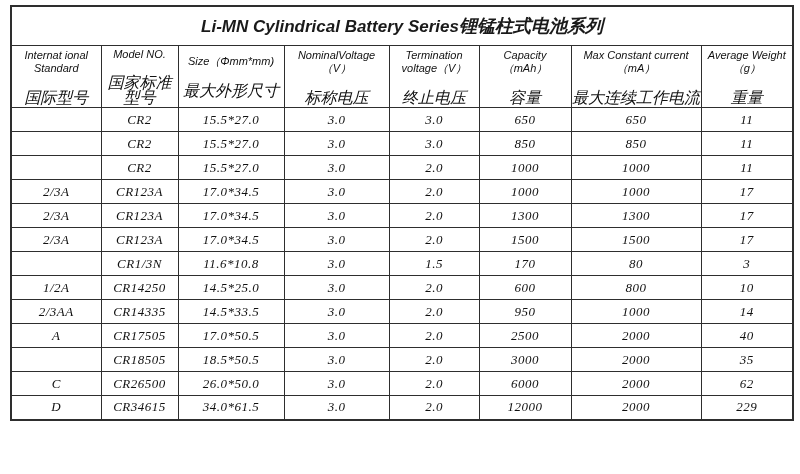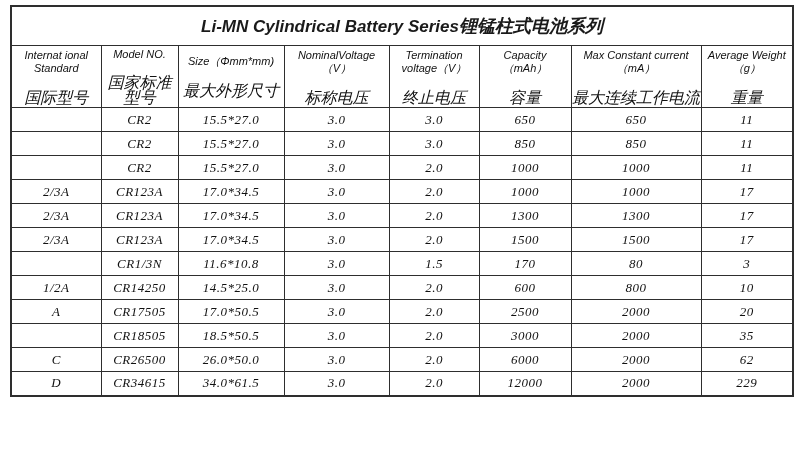--- a/index.html
+++ b/index.html
@@ -215,28 +215,38 @@
           <td>1/2A</td>
           <td>CR14250</td>
           <td>14.5*25.0</td>
           <td>3.0</td>
           <td>2.0</td>
           <td>600</td>
           <td>800</td>
           <td>10</td>
         </tr>
         <tr>
+          <td>2/3AA</td>
+          <td>CR14335</td>
+          <td>14.5*33.5</td>
+          <td>3.0</td>
+          <td>2.0</td>
+          <td>950</td>
+          <td>1000</td>
+          <td>14</td>
+        </tr>
+        <tr>
           <td>A</td>
           <td>CR17505</td>
           <td>17.0*50.5</td>
           <td>3.0</td>
           <td>2.0</td>
           <td>2500</td>
           <td>2000</td>
-          <td>20</td>
+          <td>40</td>
         </tr>
         <tr>
           <td></td>
           <td>CR18505</td>
           <td>18.5*50.5</td>
           <td>3.0</td>
           <td>2.0</td>
           <td>3000</td>
           <td>2000</td>
           <td>35</td>

